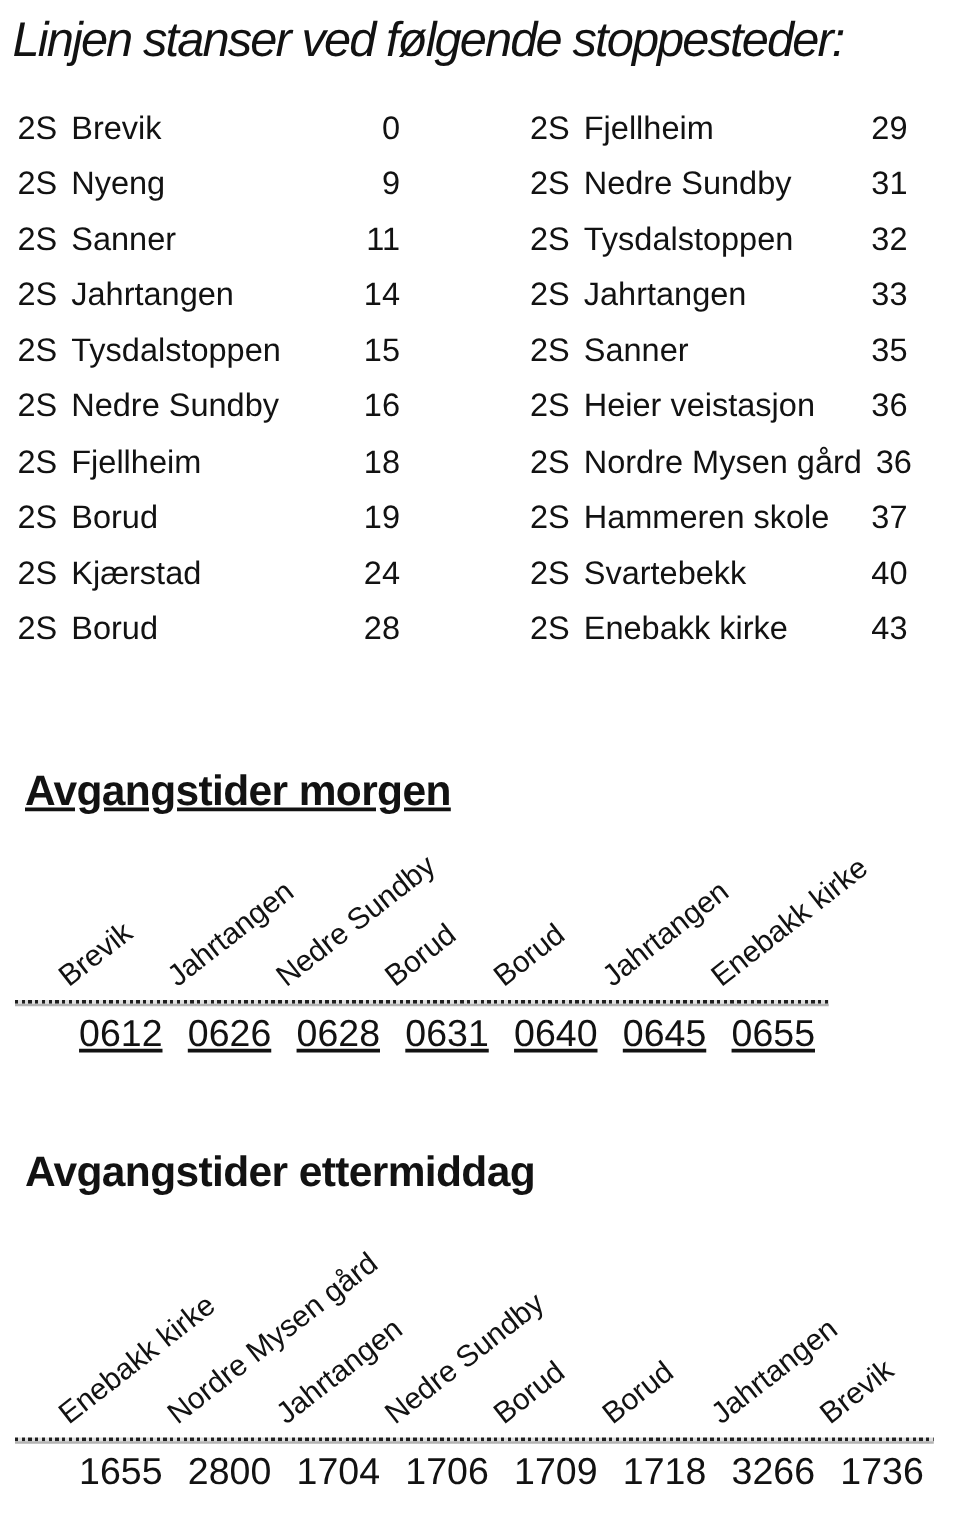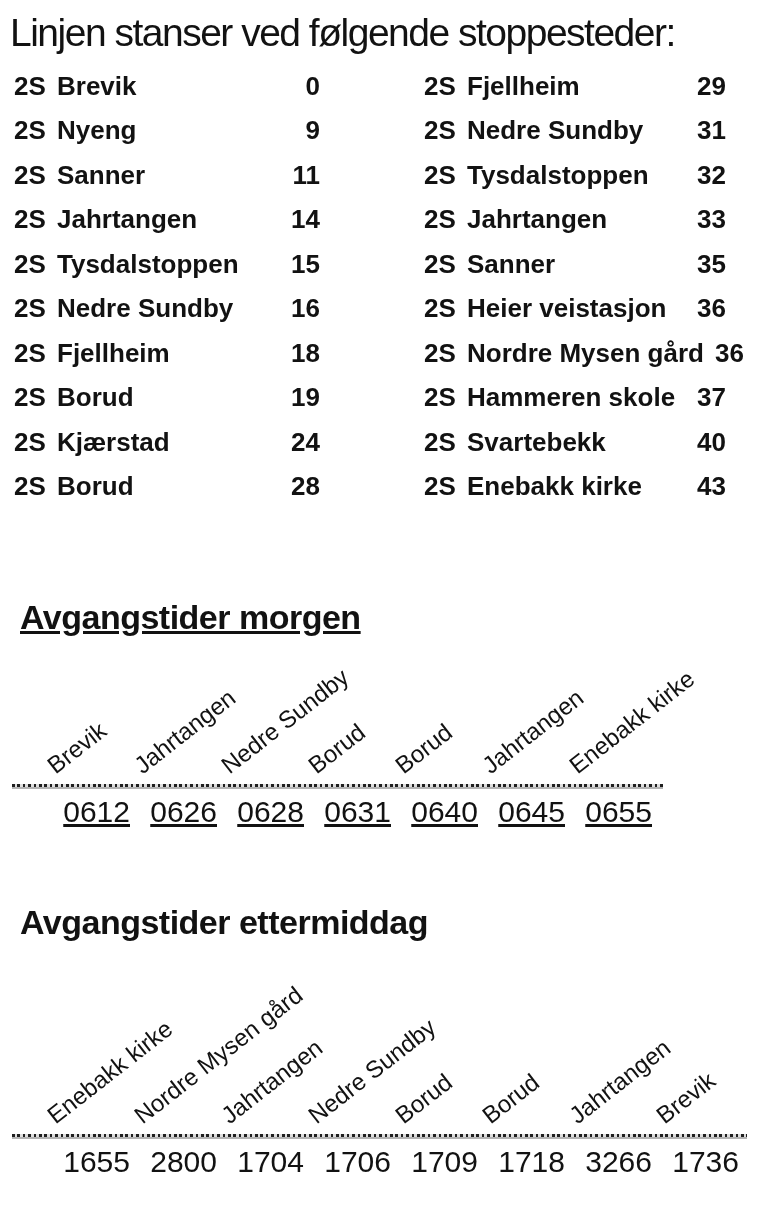--- a/index.html
+++ b/index.html
@@ -3,24 +3,24 @@
 <meta charset="utf-8">
 <style>
   html,body{margin:0;padding:0;}
   body{
     width:768px;height:1232px;overflow:hidden;background:#ffffff;color:#121212;
     font-family:"Liberation Sans","DejaVu Sans",sans-serif;
     -webkit-font-smoothing:antialiased;
   }
   .page-title{
     font-size:39px;line-height:46px;letter-spacing:-1.5px;
-    padding:10px 0 0 10px;font-weight:400;white-space:nowrap;
-  }
-  
-  .stops{display:flex;padding-left:14px;margin-top:8px;font-weight:bold;}
+    padding:10px 0 0 10px;font-weight:400;white-space:nowrap;font-style:italic;
+  }
+  
+  .stops{display:flex;padding-left:14px;margin-top:24px;}
   .stops-col{display:flex;flex-direction:column;}
   .stops-col.left{width:306px;}
   .stops-spacer{width:104px;}
   .stops-col.right{width:302px;}
   .srow{height:44.5px;display:flex;align-items:center;font-size:26px;}
   .scode{width:43px;flex:none;}
   .sname{flex:1;white-space:nowrap;}
   .smin{width:40px;flex:none;text-align:right;font-variant-numeric:tabular-nums;}
   
   .sec-heading{

